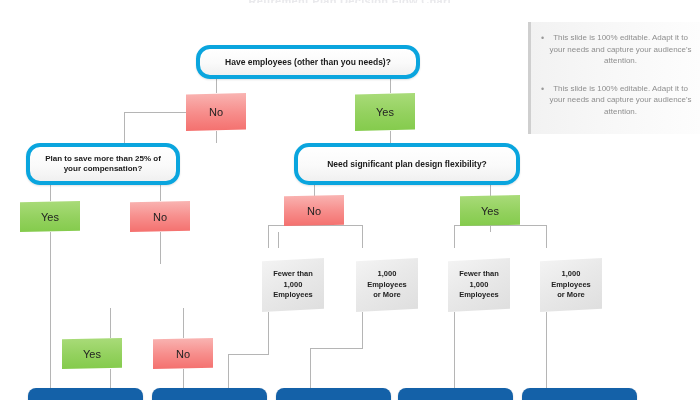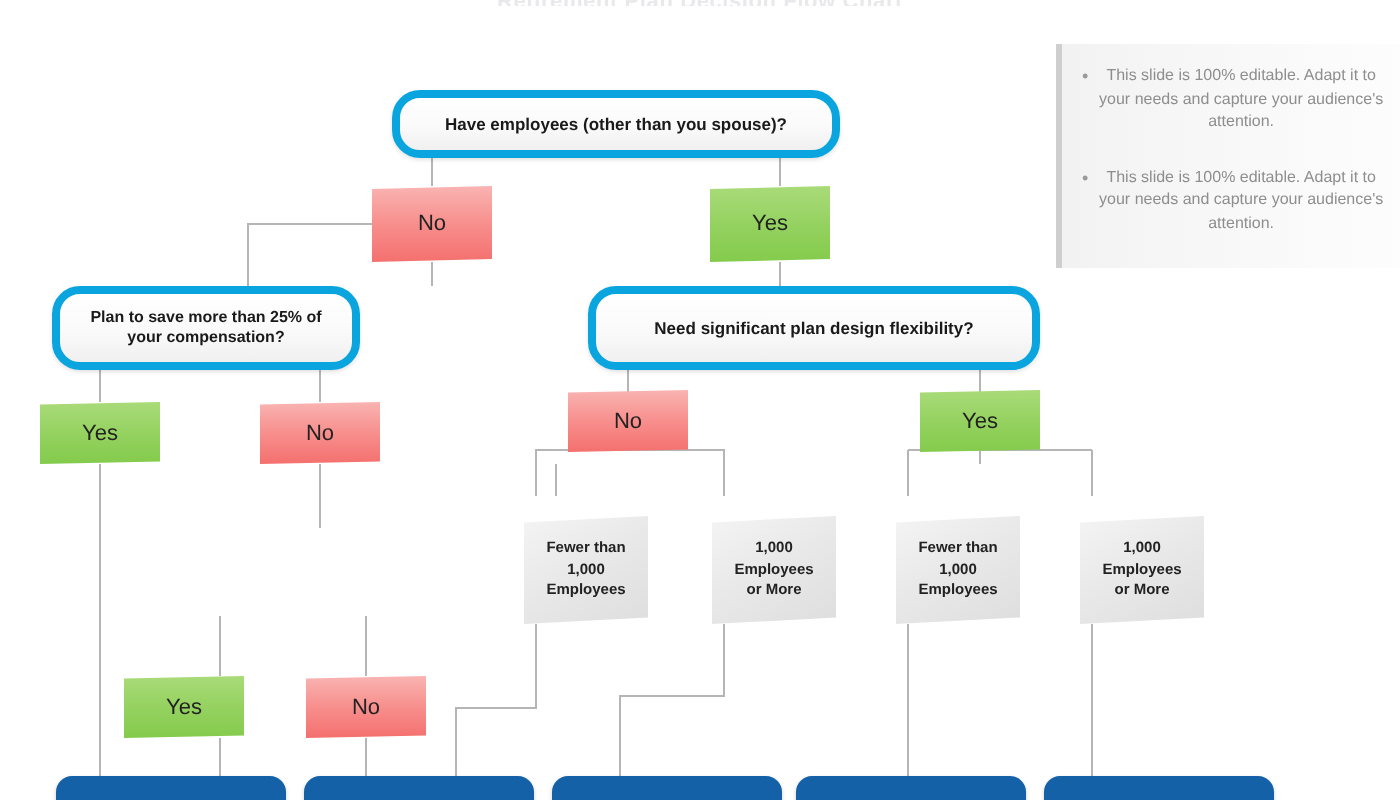--- a/index.html
+++ b/index.html
@@ -185,36 +185,36 @@
       <path d="M 546 225 L 546 248"></path>
       <path d="M 454 225 L 546 225"></path>
       <path d="M 490 232 L 490 225"></path>
 
       <path d="M 454 312 L 454 388"></path>
       <path d="M 546 312 L 546 388"></path>
     </g>
   </svg>
 
   <div class="node question" style="left:196px; top:45px; width:224px; height:34px; font-size:8.5px;">
-    <span>Have employees (other than you spouse)?</span>
+    <span>Have employees (other than you needs)?</span>
   </div>
 
   <div class="node no" style="left:186px; top:93px; width:60px; height:38px;">
     <span>No</span>
   </div>
 
   <div class="node yes" style="left:355px; top:93px; width:60px; height:38px;">
     <span>Yes</span>
   </div>
 
   <div class="node question" style="left:26px; top:143px; width:154px; height:42px; font-size:8px;justify-content:center;">
     <span>Plan to save more than 25% of your compensation?</span>
   </div>
 
-  <div class="node question" style="left:294px; top:143px; width:226px; height:42px; font-size:8.5px;">
+  <div class="node question" style="left:294px; top:143px; width:226px; height:42px; font-size:8.5px;border-radius:15px;">
     <span>Need significant plan design flexibility?</span>
   </div>
 
   <div class="node yes" style="left:20px; top:201px; width:60px; height:31px;">
     <span>Yes</span>
   </div>
 
   <div class="node no" style="left:130px; top:201px; width:60px; height:31px;">
     <span>No</span>
   </div>

